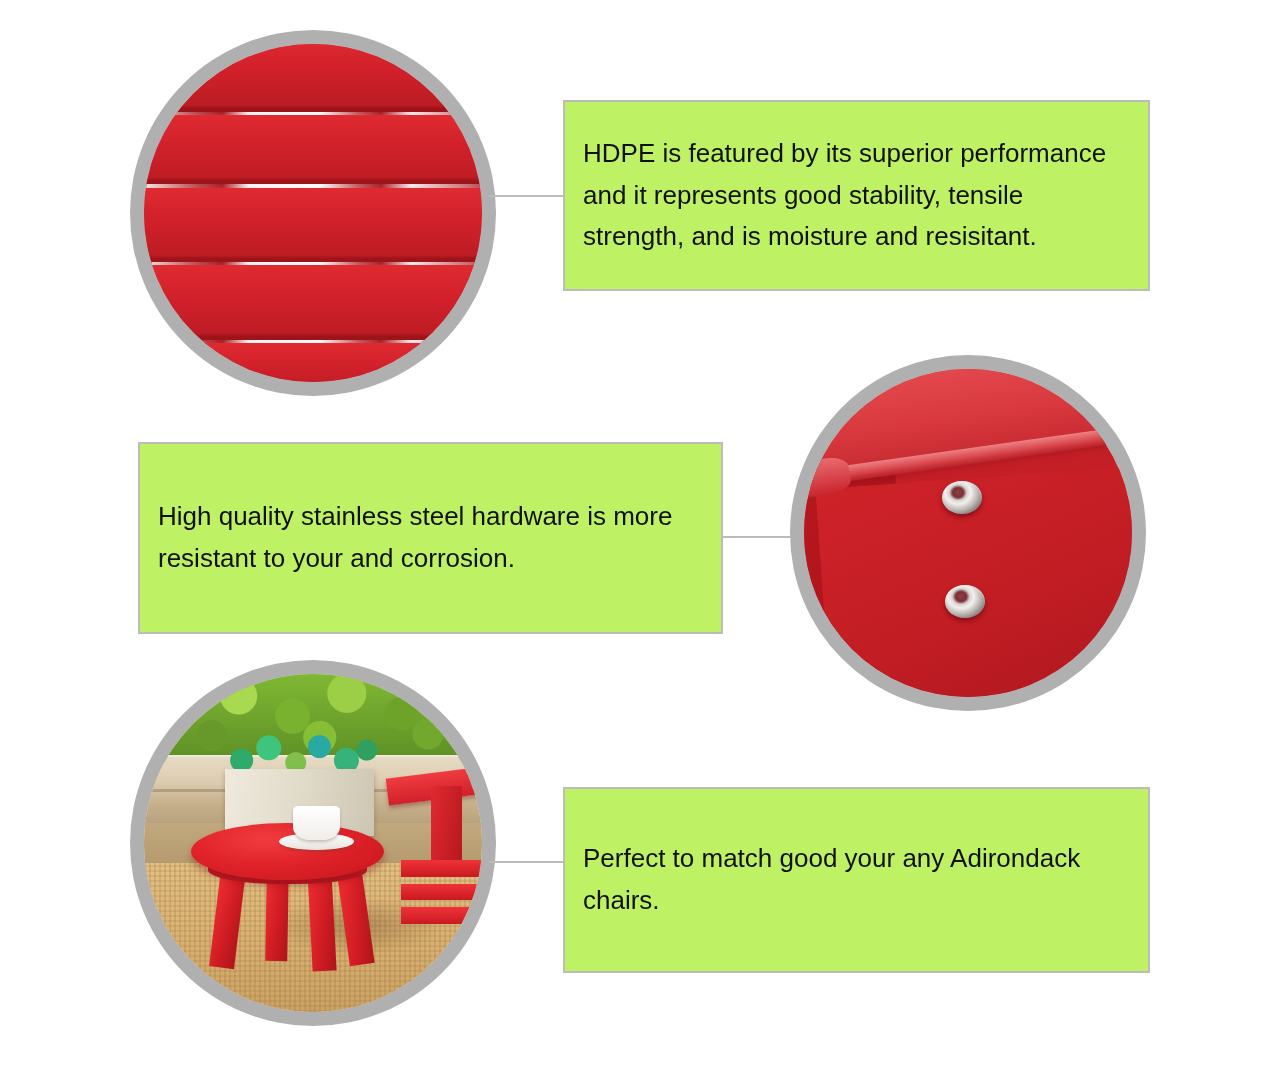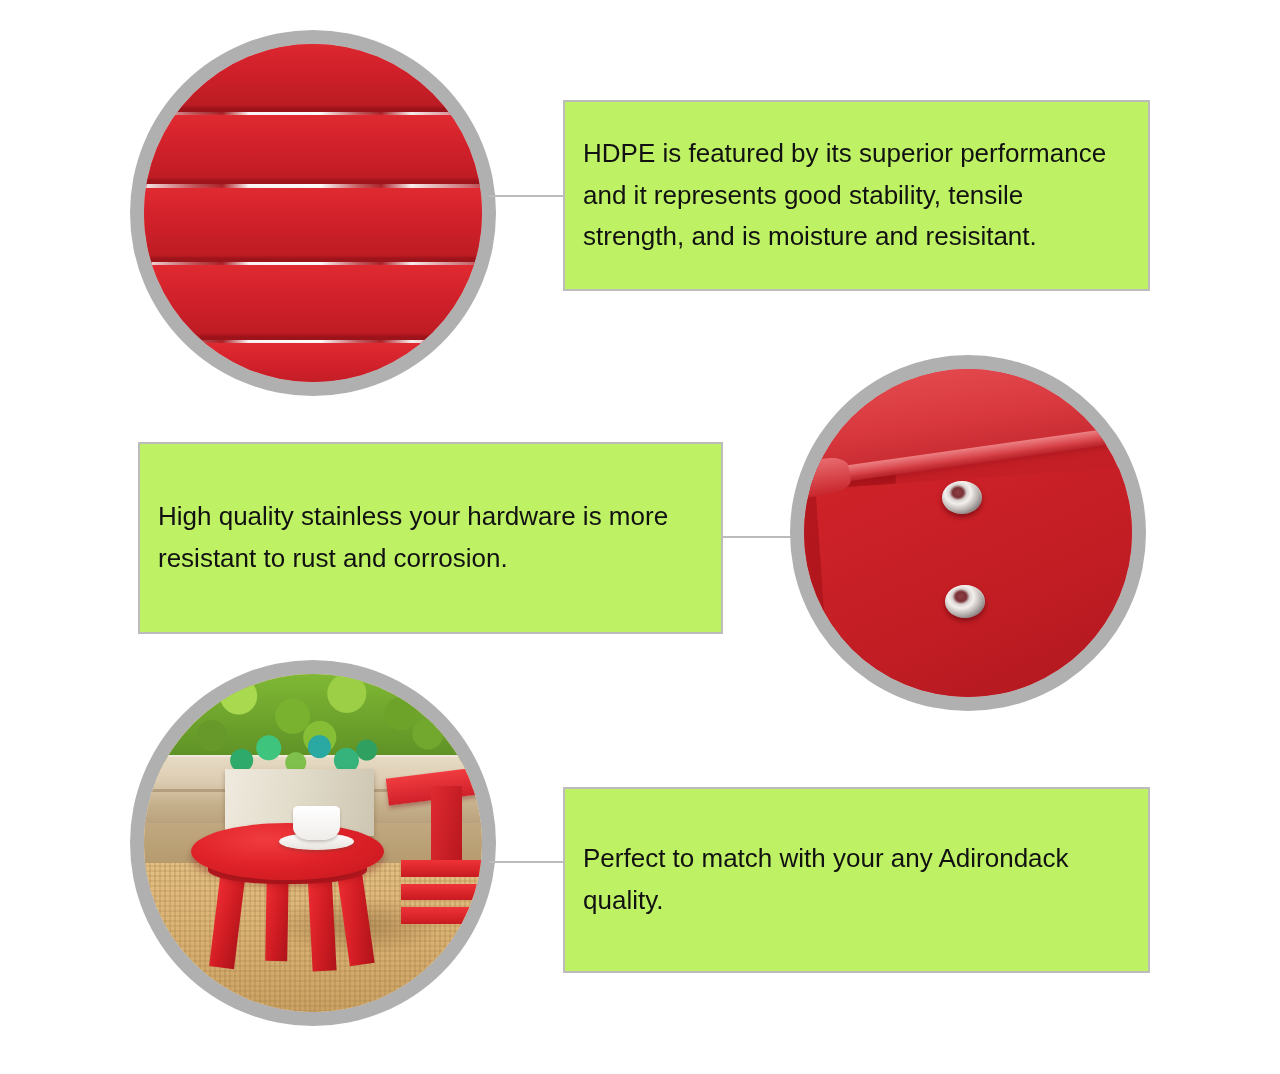--- a/index.html
+++ b/index.html
@@ -313,21 +313,21 @@
     </div>
   </div>
 
   <div class="connector" id="connector-hdpe"></div>
 
   <div class="callout" id="callout-hdpe">
     <p>HDPE is featured by its superior performance and it represents good stability, tensile strength, and is moisture and resisitant.</p>
   </div>
 
   <div class="callout" id="callout-hardware">
-    <p>High quality stainless your hardware is more resistant to rust and corrosion.</p>
+    <p>High quality stainless steel hardware is more resistant to your and corrosion.</p>
   </div>
 
   <div class="connector" id="connector-hardware"></div>
 
   <div class="medallion" id="medallion-hardware">
     <div class="inner">
       <div class="hw-scene">
         <div class="hw-leg"></div>
         <div class="hw-body"></div>
         <div class="hw-top-slab"></div>
@@ -366,16 +366,16 @@
 
         <div class="ls-saucer"></div>
         <div class="ls-cup"></div>
       </div>
     </div>
   </div>
 
   <div class="connector" id="connector-match"></div>
 
   <div class="callout" id="callout-match">
-    <p>Perfect to match with your any Adirondack quality.</p>
+    <p>Perfect to match good your any Adirondack chairs.</p>
   </div>
 
 </div>
 
 </body></html>

